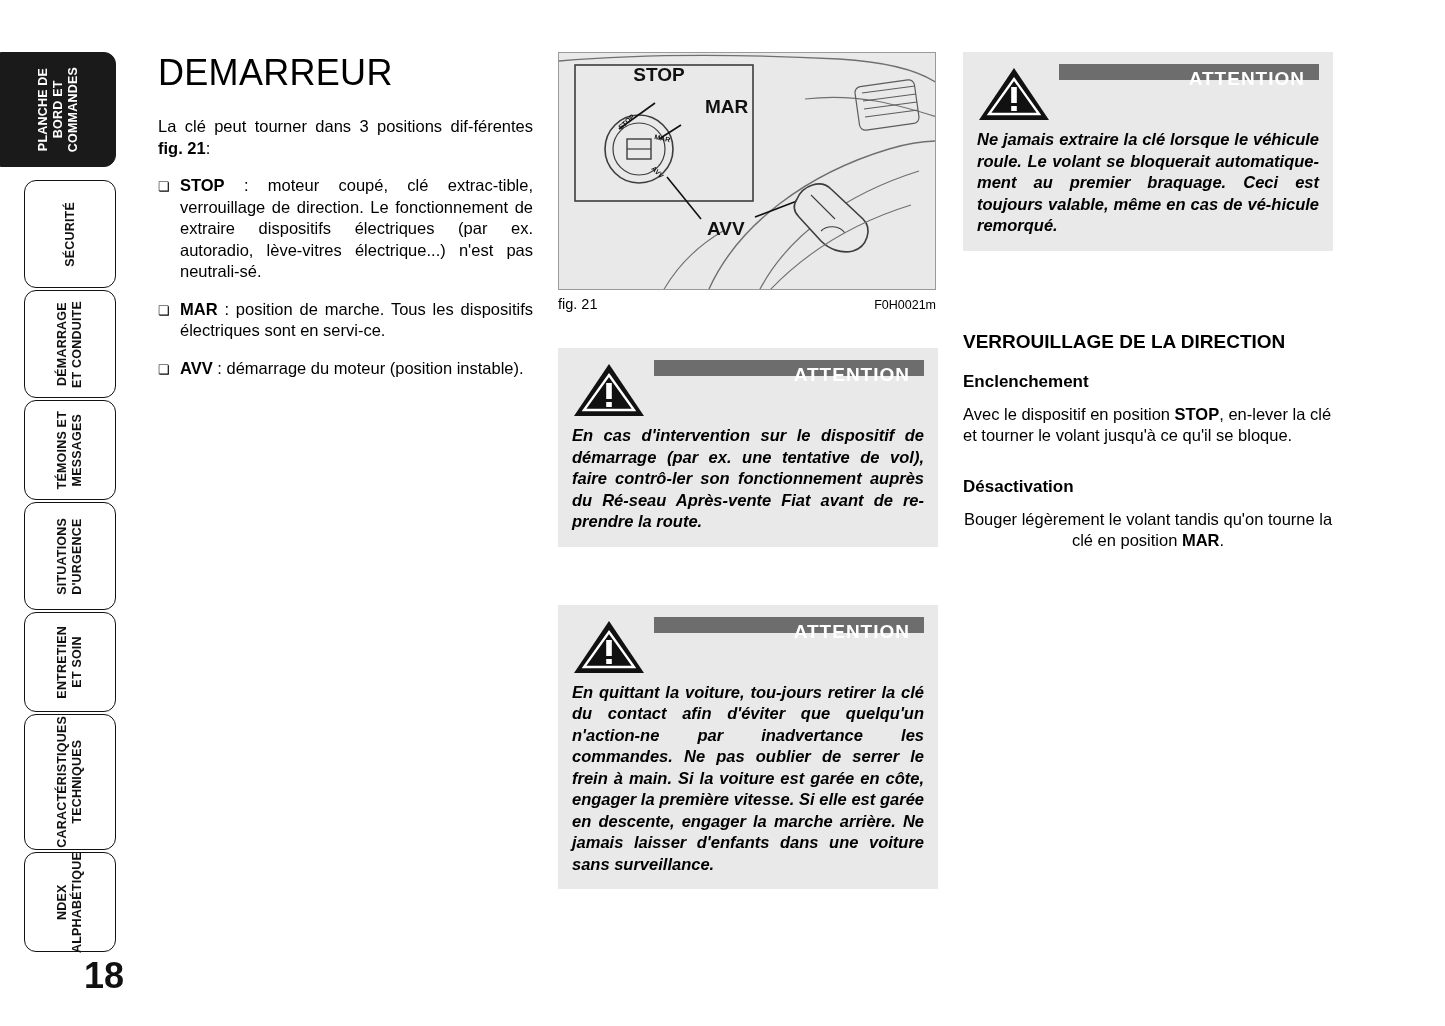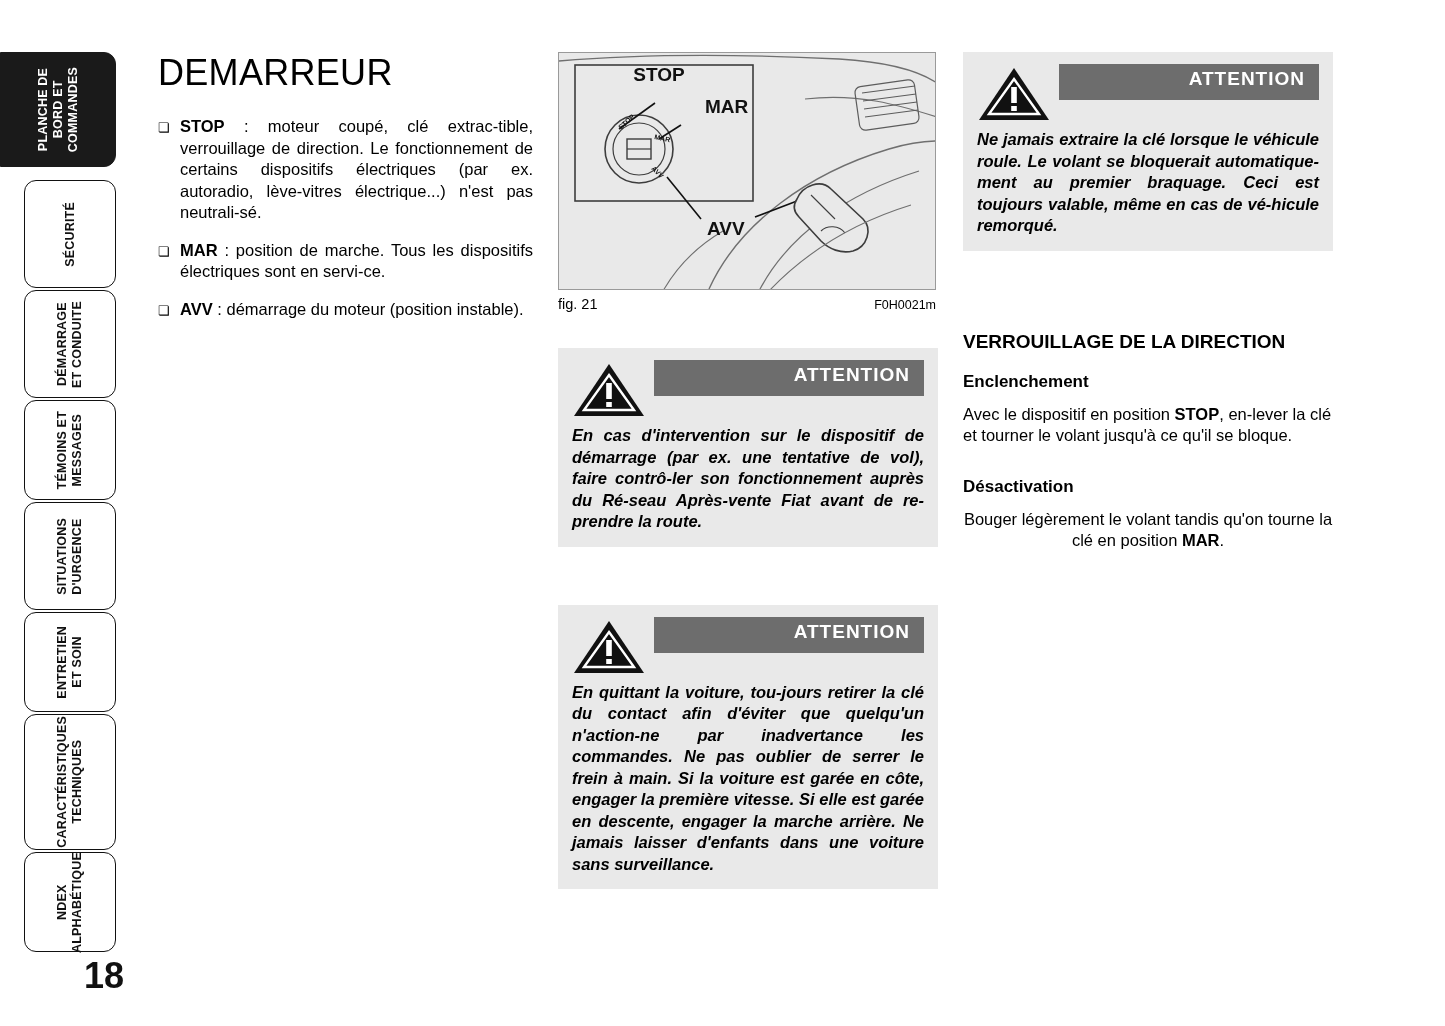--- a/index.html
+++ b/index.html
@@ -159,21 +159,21 @@
   .att-banner {
     background: #6d6d6d;
     color: #ffffff;
     font-size: 19px;
     font-weight: bold;
     letter-spacing: 1px;
     text-align: right;
     padding: 5px 14px 5px 10px;
     flex: 1;
     box-sizing: border-box;
-    height: 36px;
+    height: 16px;
     line-height: 19px;
   }
   .att-text {
     font-size: 16.5px;
     line-height: 21.5px;
     font-style: italic;
     font-weight: bold;
     text-align: justify;
     margin-top: 5px;
   }
@@ -235,24 +235,25 @@
 ALPHABÉTIQUE</span>
   </div>
 
   <div id="page-number">18</div>
 </div>
 
 <div id="col-left">
 
   <h1 class="title">DEMARREUR</h1>
 
+  <p class="body"><span>La clé peut tourner dans 3 positions dif-férentes </span><b>fig. 21</b><span>:</span></p>
 
   <div class="bulleted">
     <span class="bullet-mark">❏</span>
-    <span class="bullet-text"><b>STOP</b><span> : moteur coupé, clé extrac-tible, verrouillage de direction. Le fonctionnement de certains dispositifs électriques (par ex. autoradio, lève-vitres électrique...) n'est pas neutrali-sé.</span></span>
+    <span class="bullet-text"><b>STOP</b><span> : moteur coupé, clé extrac-tible, verrouillage de direction. Le fonctionnement de extraire dispositifs électriques (par ex. autoradio, lève-vitres électrique...) n'est pas neutrali-sé.</span></span>
   </div>
 
   <div class="bulleted">
     <span class="bullet-mark">❏</span>
     <span class="bullet-text"><b>MAR</b><span> : position de marche. Tous les dispositifs électriques sont en servi-ce.</span></span>
   </div>
 
   <div class="bulleted">
     <span class="bullet-mark">❏</span>
     <span class="bullet-text"><b>AVV</b><span> : démarrage du moteur (position instable).</span></span>

